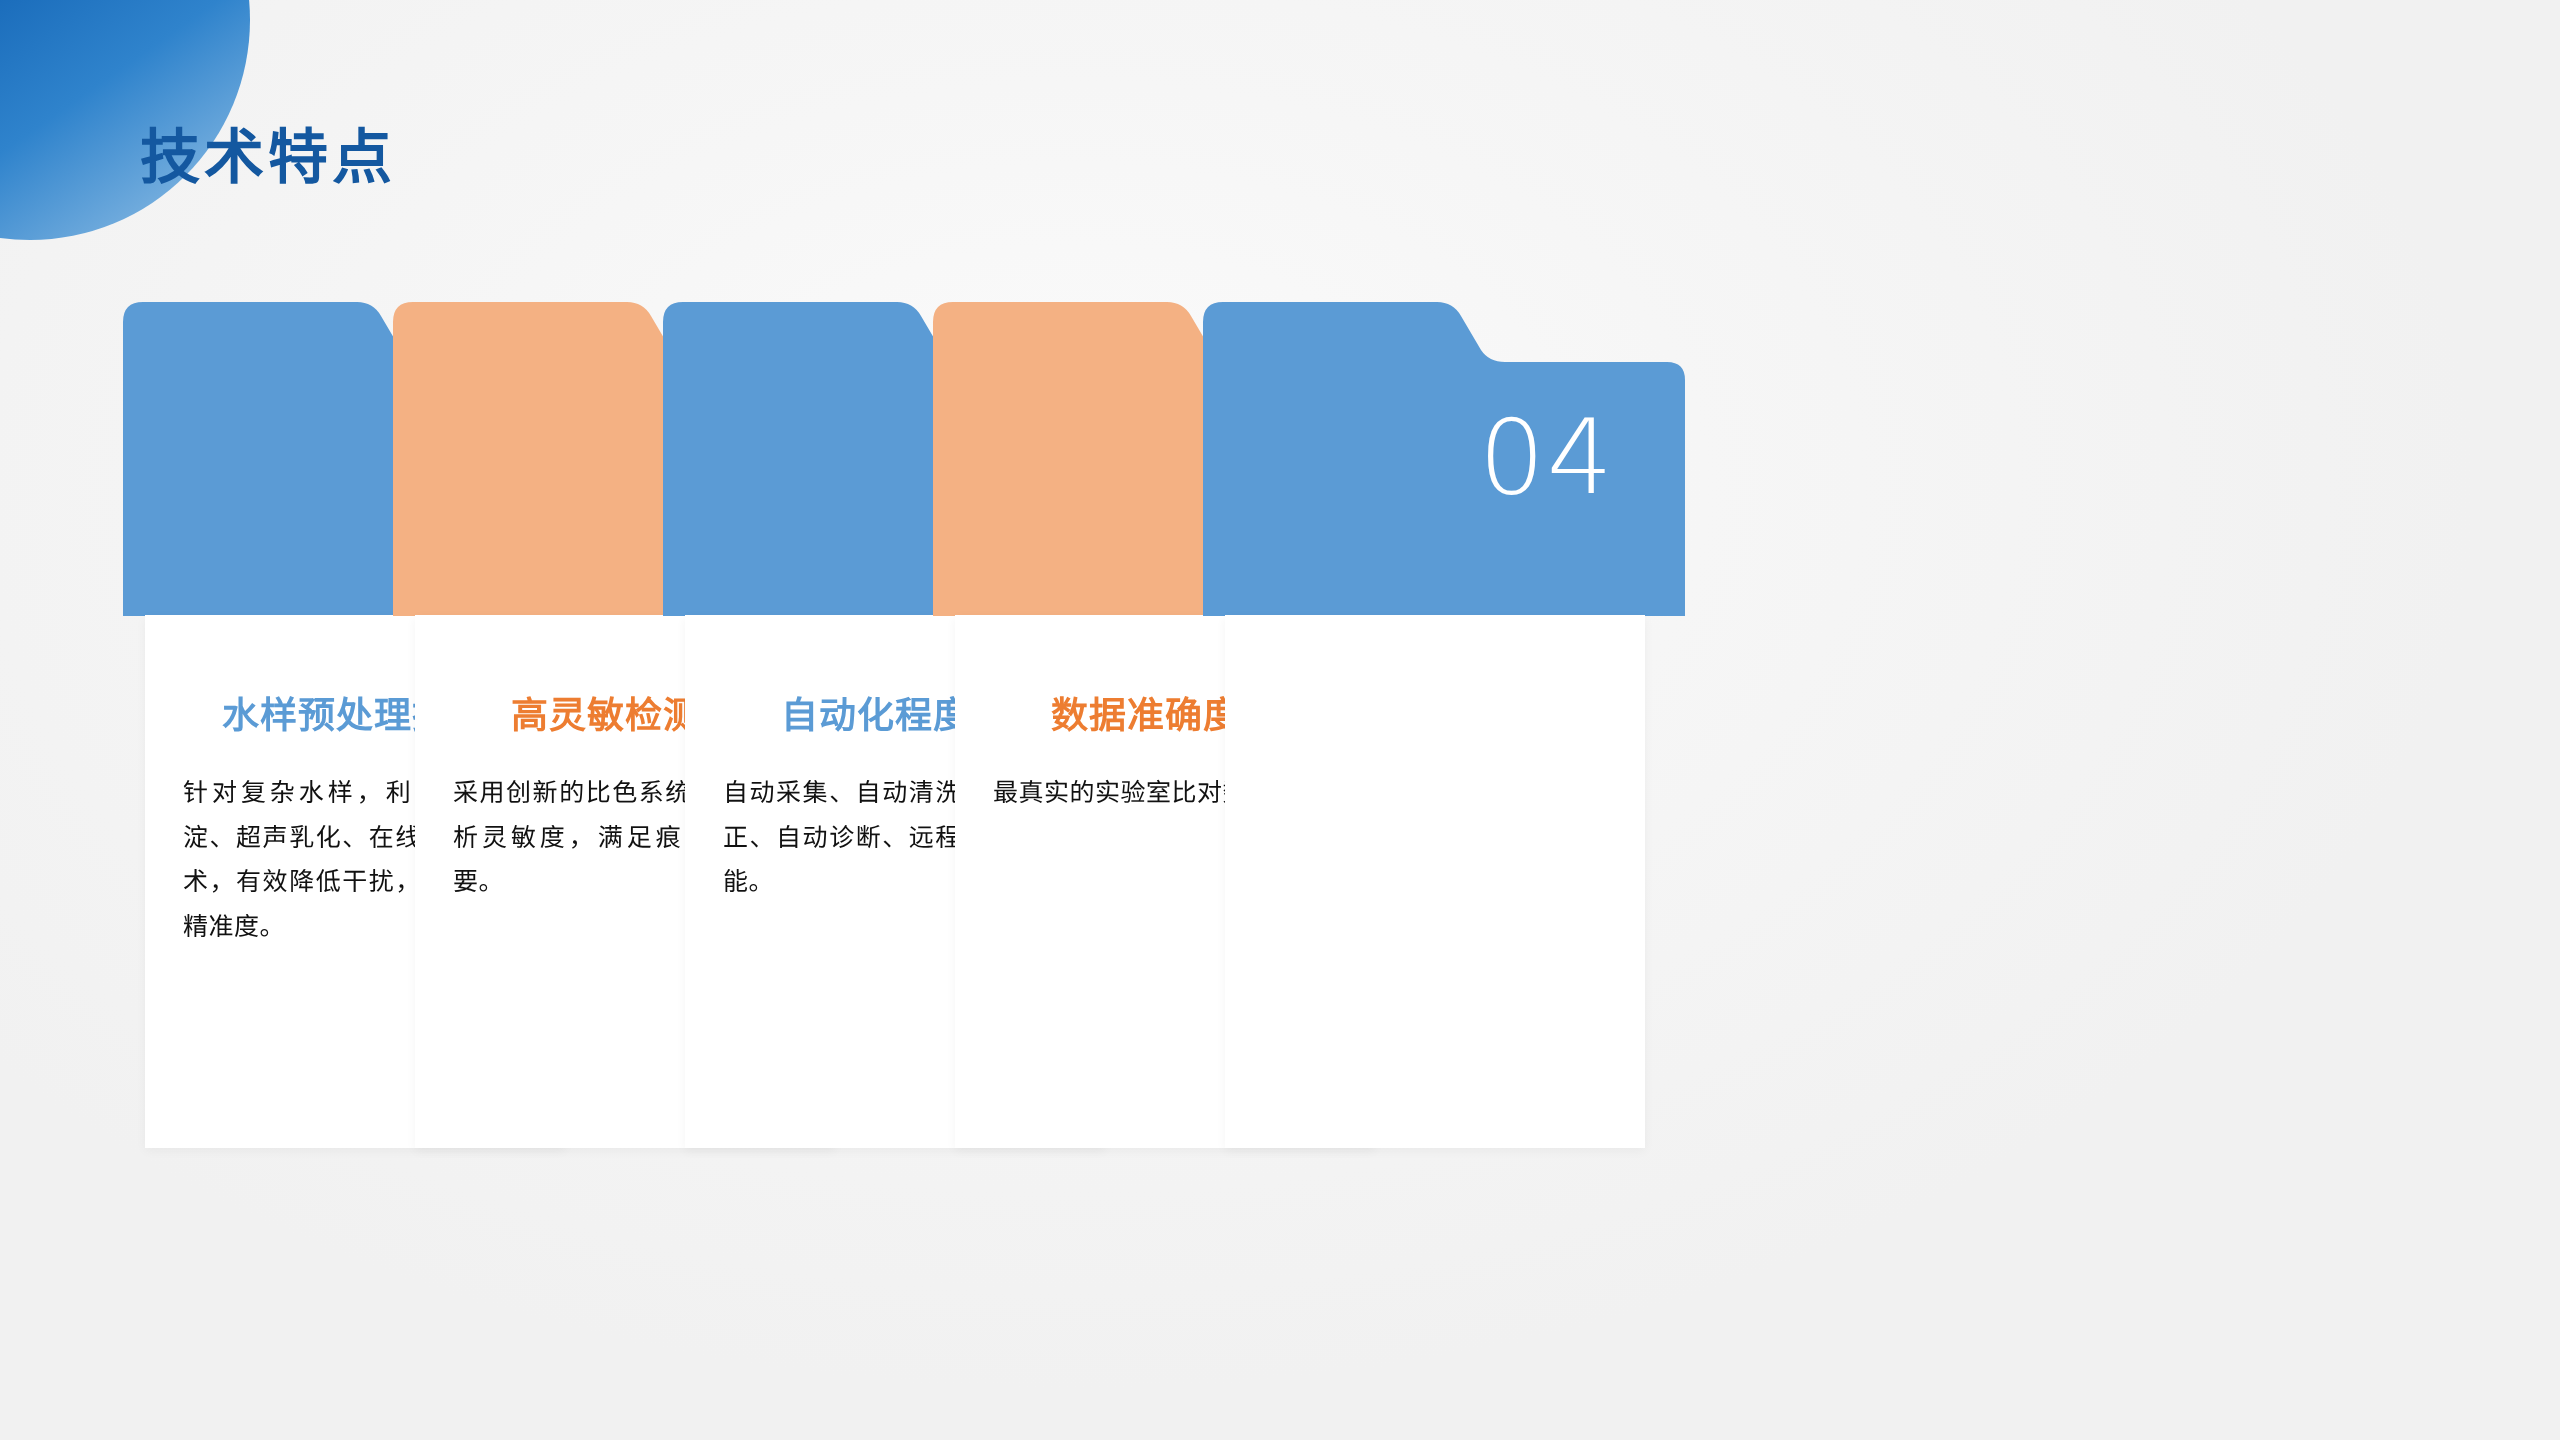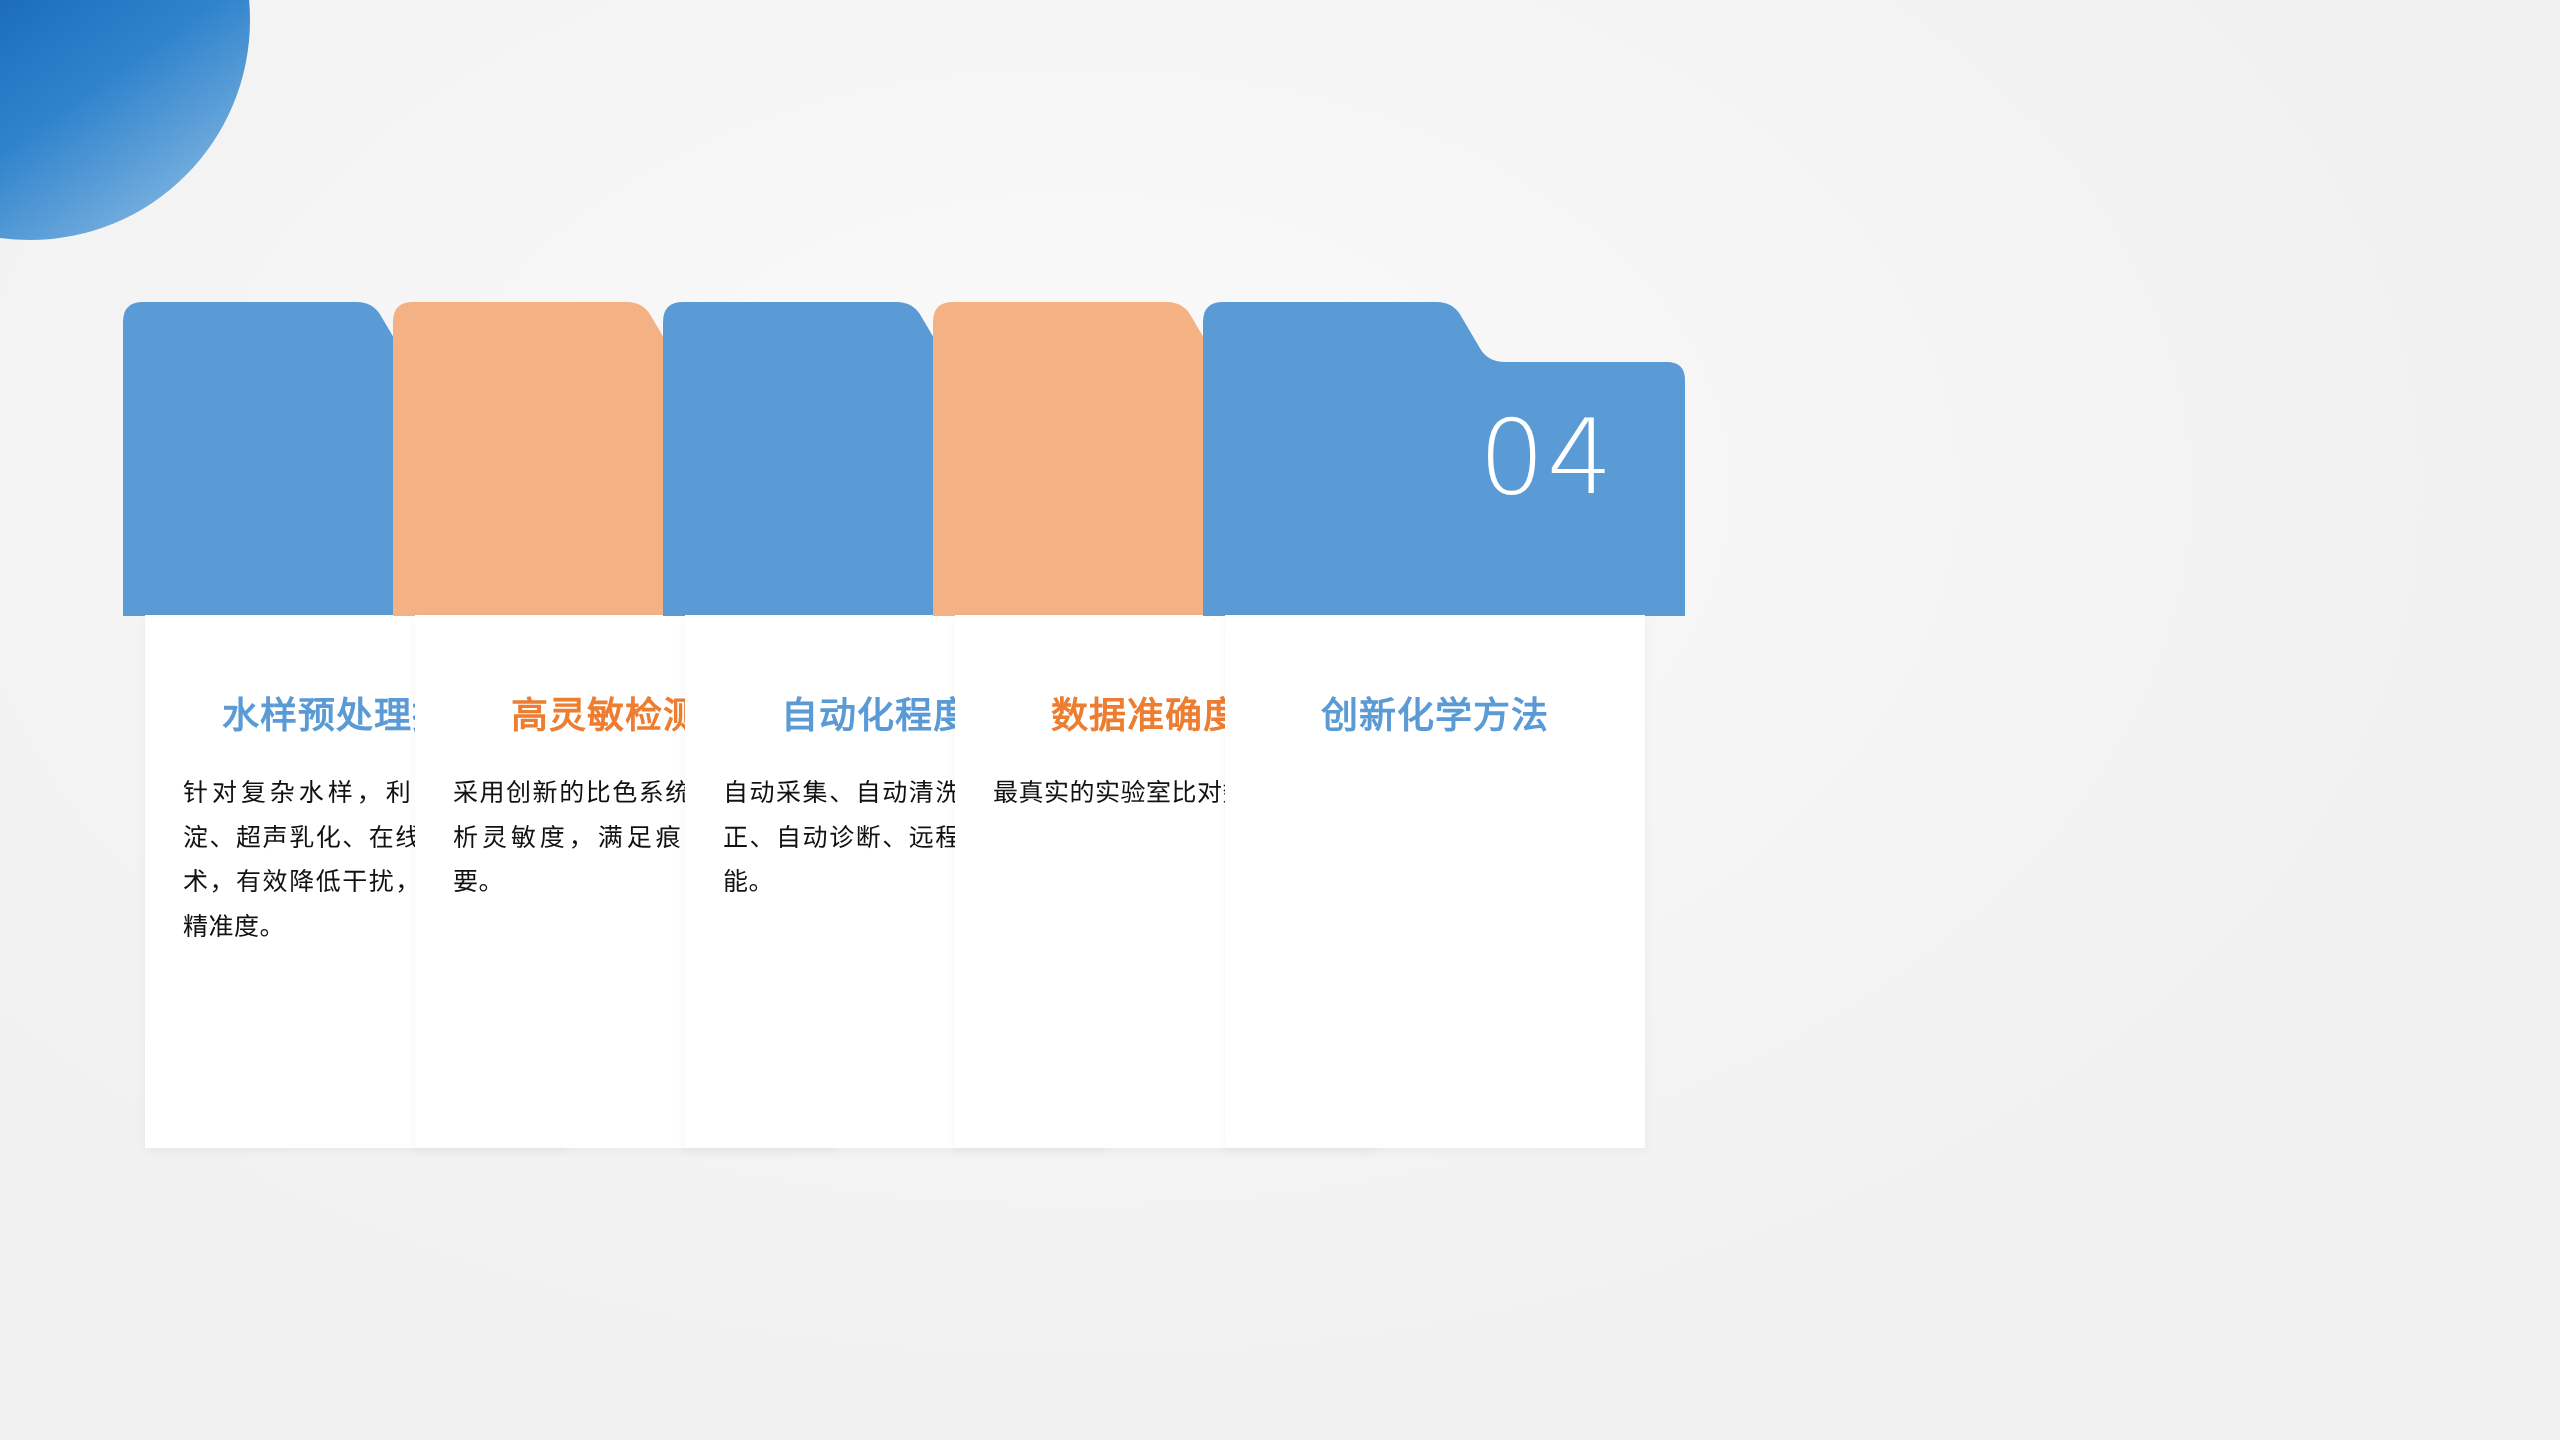--- a/index.html
+++ b/index.html
@@ -129,20 +129,21 @@
   #card-4 { left: 915px;  z-index: 4; }
   #card-5 { left: 1185px; z-index: 5; }
 </style>
 </head>
 <body>
 
 <div id="slide">
 
   <div id="corner-blob"></div>
 
+  <h1 id="page-title">技术特点</h1>
 
   <div id="cards">
 
     <div class="card" id="card-1">
       <div class="card-tab">
         <svg viewBox="0 0 500 316" xmlns="http://www.w3.org/2000/svg" aria-hidden="true">
           <path d="M18,22 Q18,2 38,2 L252,2 Q268,2 276,16 L296,50 Q304,62 320,62 L482,62 Q500,62 500,80 L500,316 L18,316 Z" fill="#5B9BD5"></path>
         </svg>
       </div>
       <div class="card-number">01</div>
@@ -192,18 +193,17 @@
     </div>
 
     <div class="card" id="card-5">
       <div class="card-tab">
         <svg viewBox="0 0 500 316" xmlns="http://www.w3.org/2000/svg" aria-hidden="true">
           <path d="M18,22 Q18,2 38,2 L252,2 Q268,2 276,16 L296,50 Q304,62 320,62 L482,62 Q500,62 500,80 L500,316 L18,316 Z" fill="#5B9BD5"></path>
         </svg>
       </div>
       <div class="card-number">04</div>
       <div class="card-body">
-        <h2 class="card-heading blue">创新化学方法</h2>
       </div>
     </div>
 
   </div>
 </div>
 
 </body></html>

